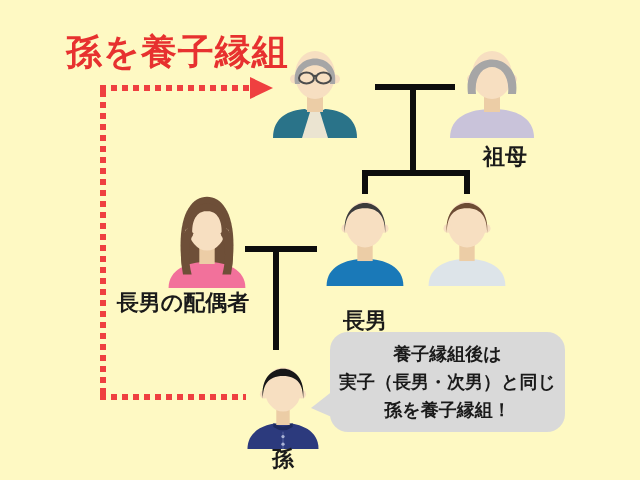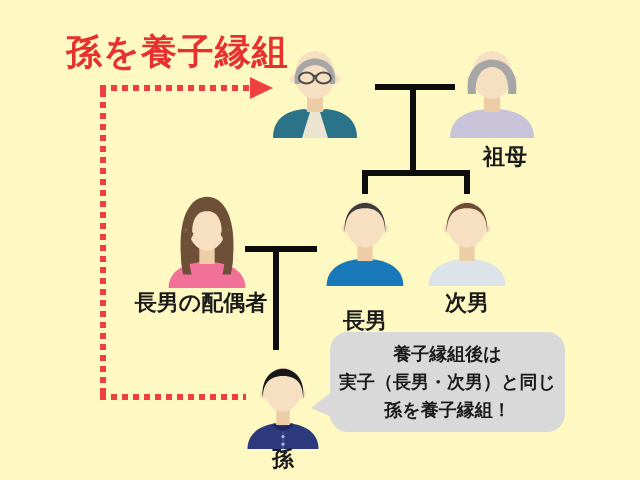--- a/index.html
+++ b/index.html
@@ -94,21 +94,21 @@
       <path d="M10,100 C10,81 29,73 50,73 C71,73 90,81 90,100 Z" fill="var(--spouse-top)"></path>
       <rect x="42" y="52" width="16" height="23" fill="var(--skin-shadow)"></rect>
       <ellipse cx="50" cy="38" rx="19" ry="23" fill="var(--skin)"></ellipse>
       <circle cx="31" cy="42" r="4" fill="var(--skin)"></circle>
       <circle cx="69" cy="42" r="4" fill="var(--skin)"></circle>
       <path d="M50,12 C37,12 28,24 30,46 L35,46 C33,28 41,19 50,20 C59,19 67,28 65,46 L70,46 C72,24 63,12 50,12 Z" fill="var(--spouse-hair)"></path>
       <path d="M25,86 C21,62 23,46 29,38 L36,43 C30,54 30,70 34,86 Z" fill="var(--spouse-hair)"></path>
       <path d="M75,86 C79,62 77,46 71,38 L64,43 C70,54 70,70 66,86 Z" fill="var(--spouse-hair)"></path>
     </svg>
   </figure>
-  <div class="plabel" style="left:116px;top:288px;width:170px;">長男の配偶者</div>
+  <div class="plabel" style="left:98px;top:288px;width:170px;">長男の配偶者</div>
 
   <figure class="person" style="left:315px;top:190px;width:100px;height:96px;">
     <svg viewBox="0 0 100 100">
       <path d="M10,100 C10,80 29,72 50,72 C71,72 90,80 90,100 Z" fill="var(--eldest-top)"></path>
       <rect x="42" y="51" width="16" height="23" fill="var(--skin-shadow)"></rect>
       <ellipse cx="50" cy="36" rx="20" ry="24" fill="var(--skin)"></ellipse>
       <circle cx="30" cy="40" r="4.5" fill="var(--skin)"></circle>
       <circle cx="70" cy="40" r="4.5" fill="var(--skin)"></circle>
       <path d="M29,45 C25,3 75,3 71,45 C71,30 66,19 50,19 C34,19 29,30 29,45 Z" fill="var(--eldest-hair)"></path>
     </svg>
@@ -118,21 +118,20 @@
   <figure class="person" style="left:417px;top:190px;width:100px;height:96px;">
     <svg viewBox="0 0 100 100">
       <path d="M10,100 C10,80 29,72 50,72 C71,72 90,80 90,100 Z" fill="var(--second-top)"></path>
       <rect x="42" y="51" width="16" height="23" fill="var(--skin-shadow)"></rect>
       <ellipse cx="50" cy="36" rx="20" ry="24" fill="var(--skin)"></ellipse>
       <circle cx="30" cy="40" r="4.5" fill="var(--skin)"></circle>
       <circle cx="70" cy="40" r="4.5" fill="var(--skin)"></circle>
       <path d="M29,45 C25,3 75,3 71,45 C71,30 66,19 50,19 C34,19 29,30 29,45 Z" fill="var(--second-hair)"></path>
     </svg>
   </figure>
-  <div class="plabel" style="left:417px;top:288px;width:100px;">次男</div>
 
   <figure class="person" style="left:235px;top:352px;width:96px;height:98px;">
     <svg viewBox="0 0 100 100">
       <path d="M13,100 C13,81 31,73 50,73 C69,73 87,81 87,100 Z" fill="var(--grandchild-top)"></path>
       <path d="M40,73 Q50,80 60,73 L60,77 Q50,84 40,77 Z" fill="#1e2a5e"></path>
       <line x1="50" y1="82" x2="50" y2="100" stroke="#4a5796" stroke-width="1.5"></line>
       <circle cx="50" cy="87" r="1.7" fill="#aab3d6"></circle>
       <circle cx="50" cy="95" r="1.7" fill="#aab3d6"></circle>
       <rect x="43" y="52" width="14" height="23" fill="var(--skin-shadow)"></rect>
       <ellipse cx="50" cy="38" rx="19" ry="23" fill="var(--skin)"></ellipse>

